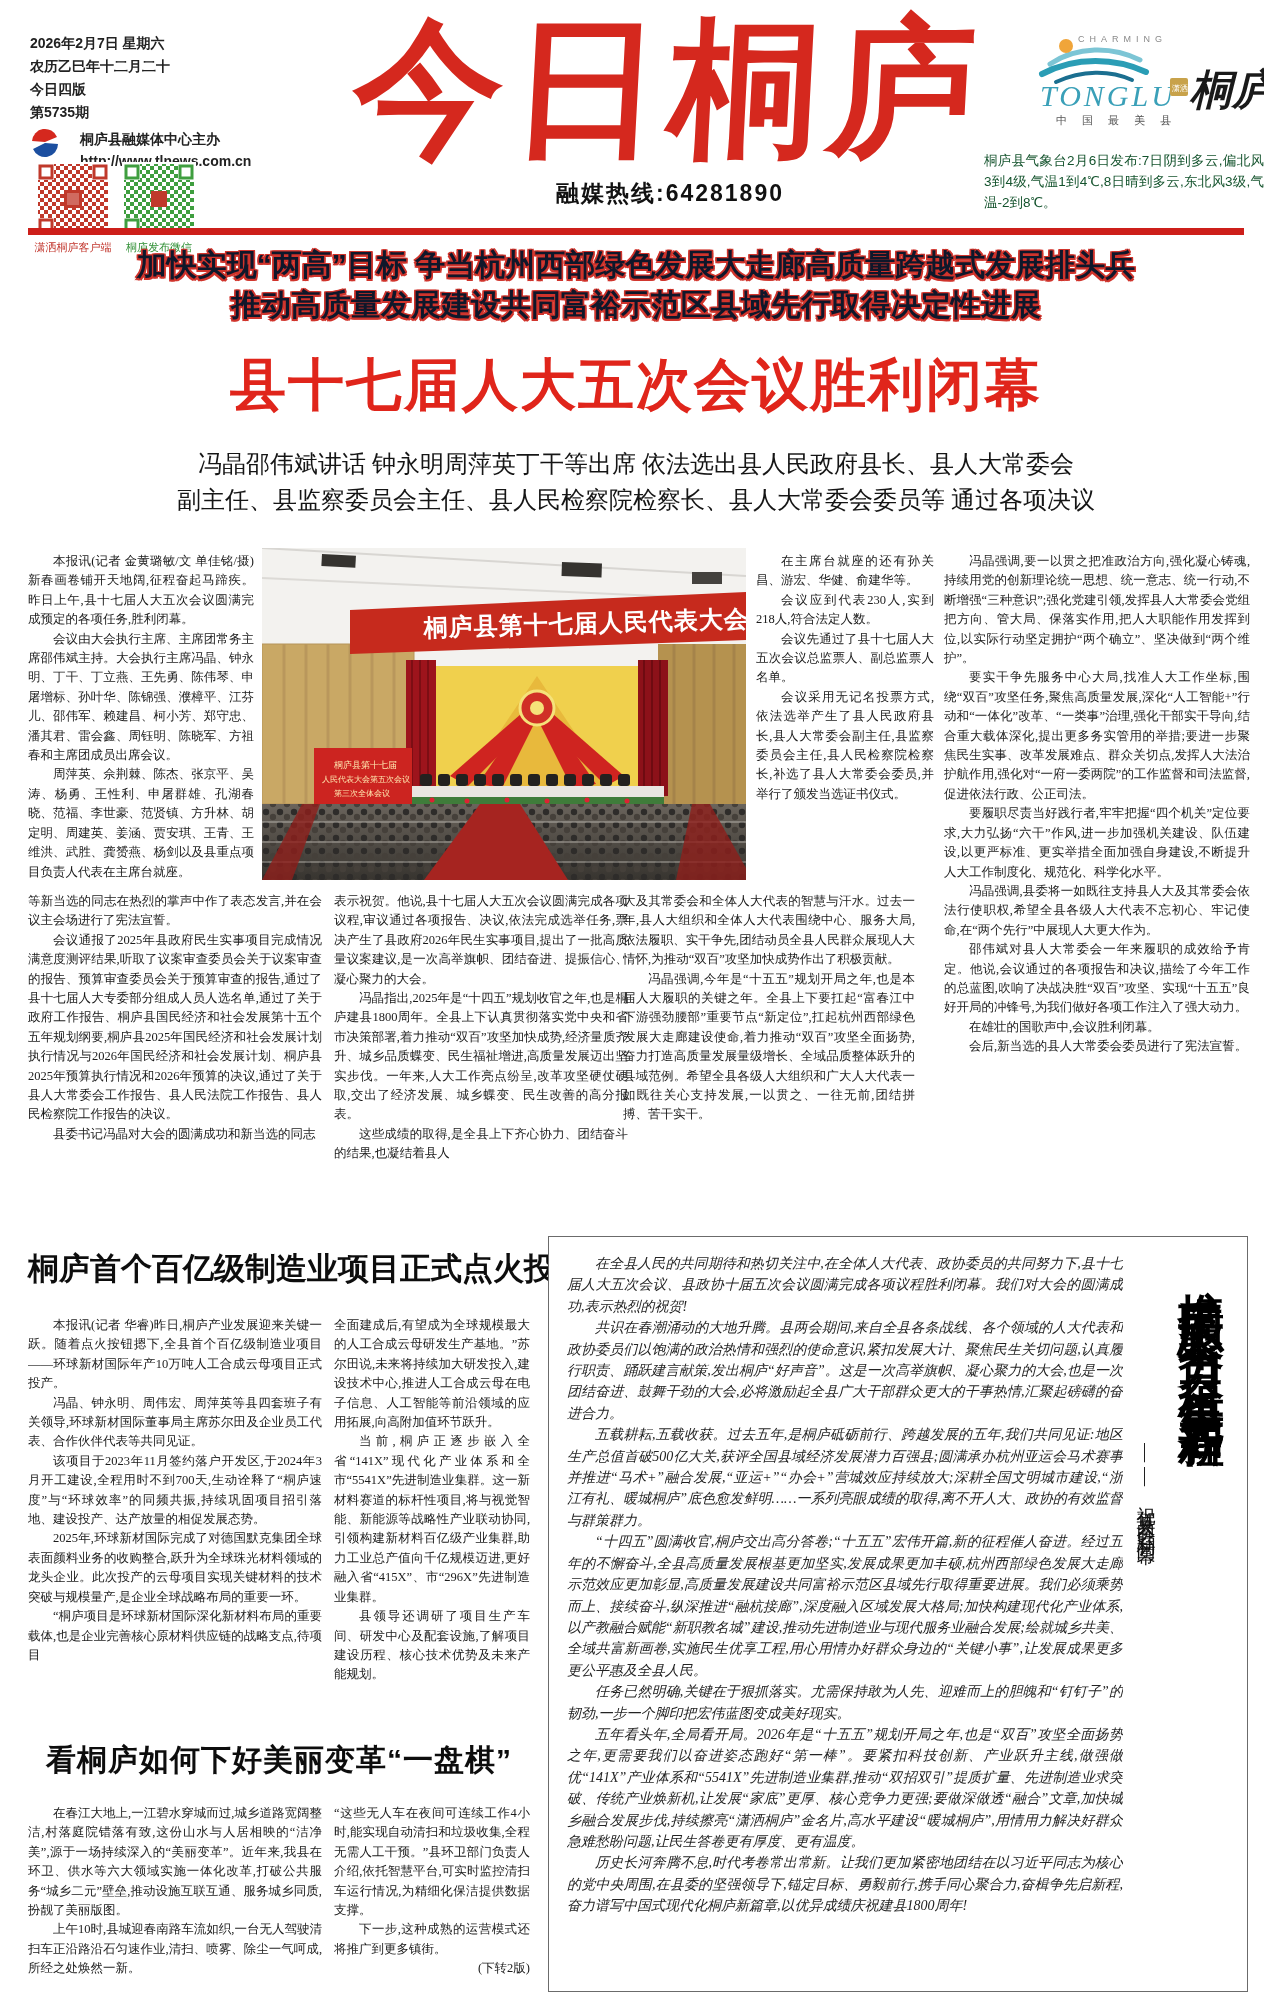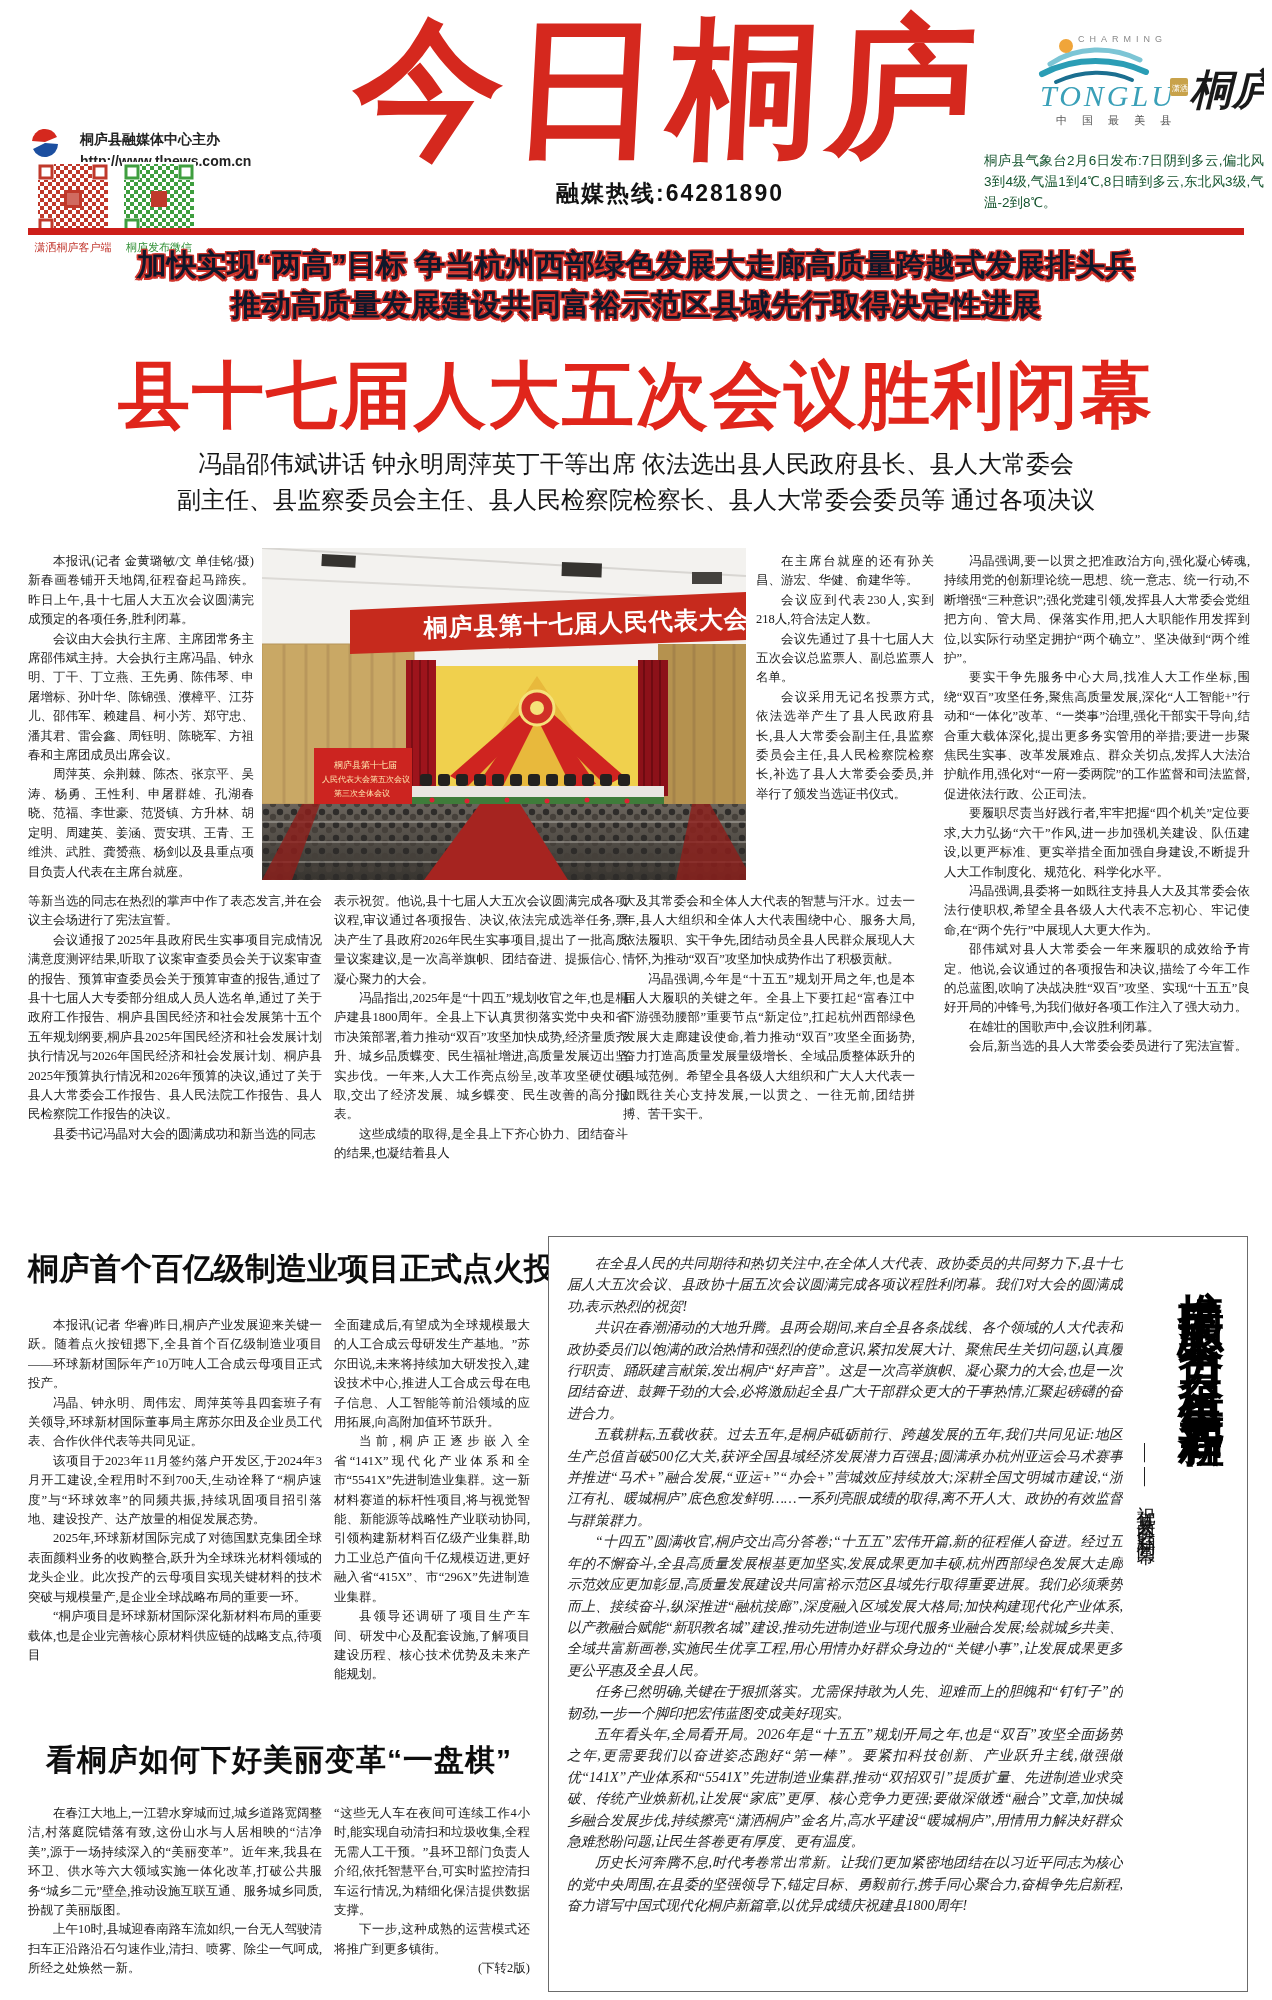--- a/index.html
+++ b/index.html
@@ -26,21 +26,21 @@
   .weather { width:280px; font-size:13.5px; line-height:21px; text-align:justify; color:#14532d;
              font-family:"Liberation Sans",sans-serif; }
   .rule-red { background:#cd1f1a; height:7px; }
 
   
   .kicker { width:1216px; text-align:center; font-size:30px; font-weight:700; line-height:38px;
             font-family:"Liberation Sans",sans-serif; color:#0f172a; white-space:nowrap;
             text-shadow:-1.5px -1.5px 0 #d0342c, 1.5px -1.5px 0 #d0342c, -1.5px 1.5px 0 #d0342c,
                          1.5px 1.5px 0 #d0342c, 0 -1.5px 0 #d0342c, 0 1.5px 0 #d0342c,
                         -1.5px 0 0 #d0342c, 1.5px 0 0 #d0342c; }
-  .lead-headline { width:1216px; text-align:center; font-size:72px; font-weight:900; color:#e0251b;
+  .lead-headline { width:1216px; text-align:center; font-size:56px; font-weight:900; color:#e0251b;
                    font-family:"Liberation Sans",sans-serif; letter-spacing:2px; white-space:nowrap; }
   .deck { width:1216px; text-align:center; font-size:24px; line-height:36px; color:#151515; white-space:nowrap; }
 
   .ncol { font-size:12.5px; line-height:19.4px; text-align:justify; overflow:hidden; color:#1b1b1b; }
   .ncol p { text-indent:2em; }
   .ncol.cont p:first-child { text-indent:0; }
 
   
   .s-headline { width:502px; text-align:center; font-family:"Liberation Sans",sans-serif;
                 font-weight:900; color:#0d0d0d; white-space:nowrap; }
@@ -58,20 +58,26 @@
   .essay-sub { writing-mode:vertical-rl; font-size:19px; letter-spacing:5px; color:#111;
                padding-top:190px; font-weight:400; }
   .essay-title { writing-mode:vertical-rl; font-size:46px; font-weight:900; letter-spacing:9px;
                  color:#000; font-family:"Liberation Serif",serif; line-height:64px; }
 </style>
 </head>
 <body>
 
 <div class="page">
 
+  <div class="abs date-block" style="left:30px; top:32px;">
+    <div>2026年2月7日 星期六</div>
+    <div>农历乙巳年十二月二十</div>
+    <div>今日四版</div>
+    <div>第5735期</div>
+  </div>
 
   <div class="abs org-row" style="left:30px; top:128px;">
     <span>
       <svg width="30" height="30" viewBox="0 0 30 30">
         <path d="M2 13 A13 13 0 0 1 27 9 L15 14 Z" fill="#d5281e"></path>
         <path d="M28 16 A13 13 0 0 1 3 21 L15 15 Z" fill="#1c4fa0"></path>
       </svg>
     </span>
     <div>
       <div class="org-text">桐庐县融媒体中心主办</div>

